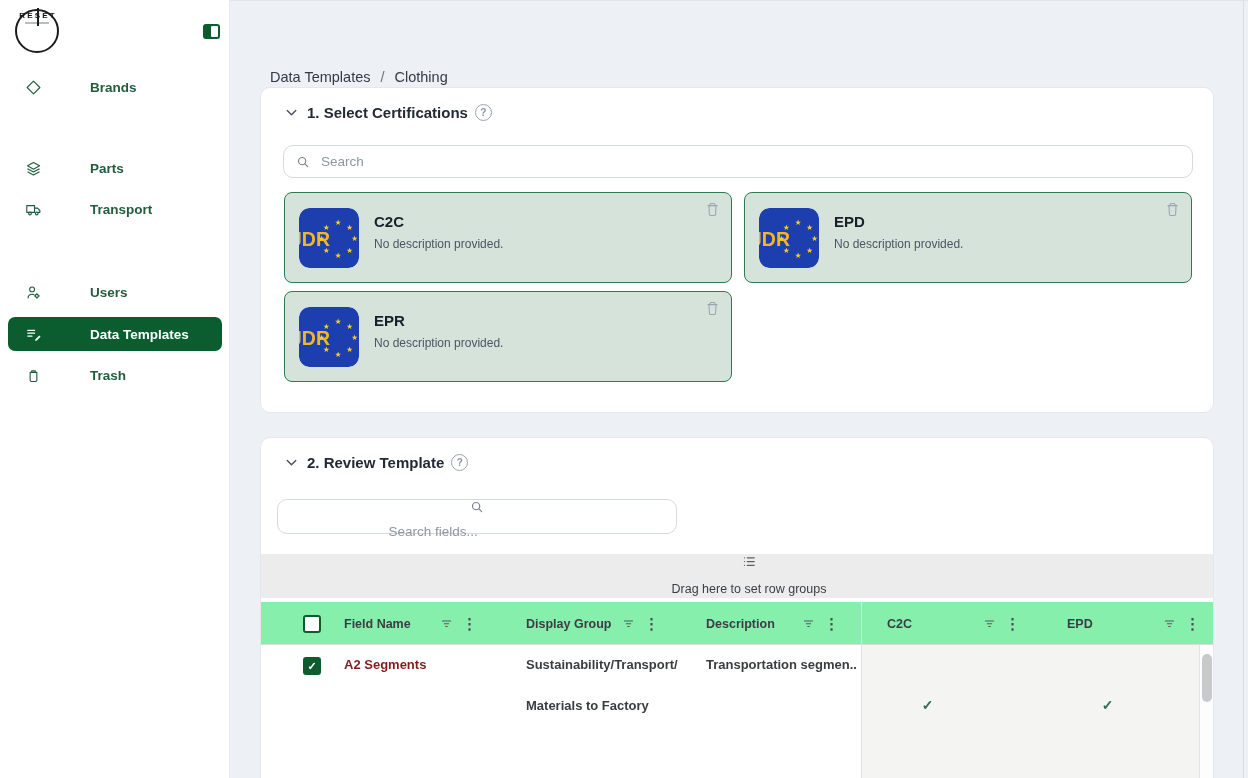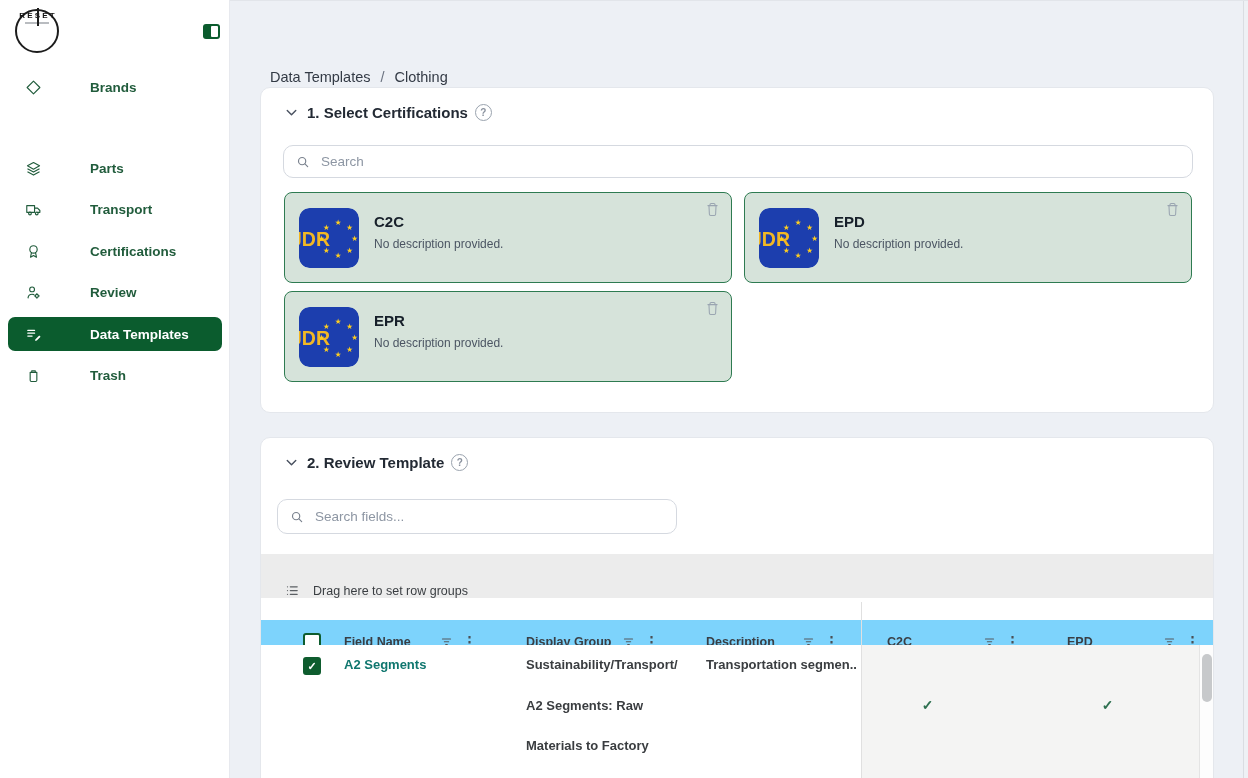--- a/index.html
+++ b/index.html
@@ -68,21 +68,21 @@
     position:absolute; display:flex; align-items:center; gap:9px;
     border:1px solid #d5d9e0; border-radius:10px; background:#fff; padding:0 12px;
   }
   .search-box svg { width:14px; height:14px; color:#7a828e; flex:none; }
   .search-box input {
     border:none; outline:none; flex:1; font-size:13.5px; color:#333;
     font-family:"Liberation Sans", sans-serif; background:transparent;
   }
   .search-box input::placeholder { color:#8d96a3; }
   .search1 { left:22px; top:57px; width:910px; height:33px; }
-  .search2 { left:16px; top:61px; width:400px; height:35px; }
+  .search2 { left:16px; top:61px; width:400px; height:35px;flex-direction:column; }
 
   
   .cert-grid {
     position:absolute; left:23px; top:104px;
     display:grid; grid-template-columns:448px 448px; column-gap:12px; row-gap:8px;
   }
   .cert-card {
     position:relative; height:91px; background:#d6e3da; border:1px solid #2e7b51;
     border-radius:8px; padding:15px 14px; display:flex; gap:15px;
   }
@@ -93,29 +93,29 @@
   .cert-desc { font-size:12px; color:#4b5563; }
   .cert-trash {
     position:absolute; right:10px; top:8px; width:17px; height:17px;
     color:#9aa5b1; cursor:pointer;
   }
   .cert-trash svg { width:17px; height:17px; }
 
   
   .drag-bar {
     position:absolute; left:0; top:116px; width:100%; height:44px;
-    background:#ececec; display:flex; align-items:flex-end; gap:13px; padding-left:24px;
+    background:#ececec; display:flex; align-items:center; gap:13px; padding-left:24px;flex-direction:column;
   }
   .drag-bar svg { width:15px; height:15px; color:#5b5f63; flex:none; }
   .drag-hint { font-size:12.5px; color:#3a3e42; }
 
   
   .grid-head {
-    position:absolute; left:0; top:182px; width:100%; height:43px;
-    background:#7dd3fc; border-bottom:1px solid #d9dcde;padding-left:8px;
+    position:absolute; left:0; top:164px; width:100%; height:43px;
+    background:#86efac; border-bottom:1px solid #d9dcde;padding-left:8px;
   }
   .hcell {
     position:absolute; top:0; height:43px; display:flex; align-items:center;
     justify-content:space-between; cursor:pointer;
   }
   .hlabel { font-size:12.5px; font-weight:bold; color:#393e44; }
   .hicons { display:flex; align-items:center; gap:9px; }
   .hicons svg { width:13px; height:13px; color:#55595e; }
   .kebab { font-size:15px; font-weight:bold; color:#4b4f54; line-height:1; cursor:pointer; }
 
@@ -127,21 +127,21 @@
     background:#0e5c2e; border:2px solid #0e5c2e; color:#fff;
     display:flex; align-items:center; justify-content:center;
     font-size:11px; font-weight:bold;
   }
 
   .grid-body { position:absolute; left:0; top:207px; width:100%; height:153px; background:#fff; }
   .body-right { position:absolute; left:600px; top:0; width:338px; height:153px; background:#f4f4f3; }
   .col-sep { position:absolute; left:600px; top:164px; width:1px; height:196px; background:#e0e0e0; }
 
   .cell-fieldname {
-    position:absolute; left:83px; top:12px; font-size:13px; font-weight:bold; color:#0f766e;
+    position:absolute; left:83px; top:12px; font-size:13px; font-weight:bold; color:#7f1d1d;
   }
   .cell-displaygroup {
     position:absolute; left:265px; top:0; width:175px;
     font-size:13px; font-weight:bold; color:#3a3d40; line-height:40.5px;
   }
   .cell-displaygroup span { display:block; }
   .cell-description {
     position:absolute; left:445px; top:12px; width:150px; overflow:hidden; white-space:nowrap;
     font-size:13px; font-weight:bold; color:#3a3d40;
   }
@@ -236,39 +236,30 @@
       <svg viewBox="0 0 24 24">
           <g fill="none" stroke="currentColor" stroke-width="1.6" stroke-linejoin="round">
             <path d="M2.5 6.5h11v9.5h-11z"></path>
             <path d="M13.5 10h4.2l3.3 3.4V16h-3.2"></path>
             <circle cx="7" cy="17.6" r="1.9"></circle>
             <circle cx="16.6" cy="17.6" r="1.9"></circle>
           </g>
         </svg>
       <span class="nav-label">Transport</span>
     </div>
-    <div class="nav-item" style="top:234px">
-      <svg viewBox="0 0 24 24">
-          <g fill="none" stroke="currentColor" stroke-width="1.6" stroke-linejoin="round">
-            <circle cx="12" cy="9" r="5.2"></circle>
-            <path d="M9.2 13.3L7.8 20l4.2-2.4 4.2 2.4-1.4-6.7"></path>
-          </g>
-        </svg>
-      <span class="nav-label">Certifications</span>
-    </div>
     <div class="nav-item" style="top:275px">
       <svg viewBox="0 0 24 24">
           <g fill="none" stroke="currentColor" stroke-width="1.6" stroke-linecap="round">
             <circle cx="10" cy="7.6" r="3.4"></circle>
             <path d="M4.3 19.5c.4-3.2 2.8-5 5.7-5 .9 0 1.8.2 2.6.5"></path>
             <circle cx="16.8" cy="16.8" r="2.1"></circle>
             <path d="M16.8 13.6v1.1M16.8 18.9v1.1M13.6 16.8h1.1M18.9 16.8h1.1"></path>
           </g>
         </svg>
-      <span class="nav-label">Review</span>
+      <span class="nav-label">Users</span>
     </div>
     <div class="nav-item active" style="top:317px">
       <svg viewBox="0 0 24 24">
           <g stroke="currentColor" stroke-width="1.8" stroke-linecap="round" fill="none">
             <path d="M4 6.2h9.5M4 10.2h9.5M4 14.2h6"></path>
           </g>
           <path d="M14.8 18.6l5.3-5.3 1.9 1.9-5.3 5.3-2.4.5z" fill="currentColor"></path>
         </svg>
       <span class="nav-label">Data Templates</span>
     </div>
@@ -421,21 +412,20 @@
         </div>
       </div>
 
       <div class="grid-body">
         <div class="body-right"></div>
         <div>
           <span class="checkbox checked" style="left:42px; top:12px">✓</span>
           <span class="cell-fieldname">A2 Segments</span>
           <div class="cell-displaygroup">
             <span>Sustainability/Transport/</span>
-            <span>A2 Segments: Raw</span>
             <span>Materials to Factory</span>
           </div>
           <span class="cell-description">Transportation segmen...</span>
           <span class="cell-check c2c">✓</span>
           <span class="cell-check epd">✓</span>
         </div>
       </div>
       <div class="col-sep"></div>
       <div class="vscroll-track">
         <div class="vscroll-thumb"></div>

